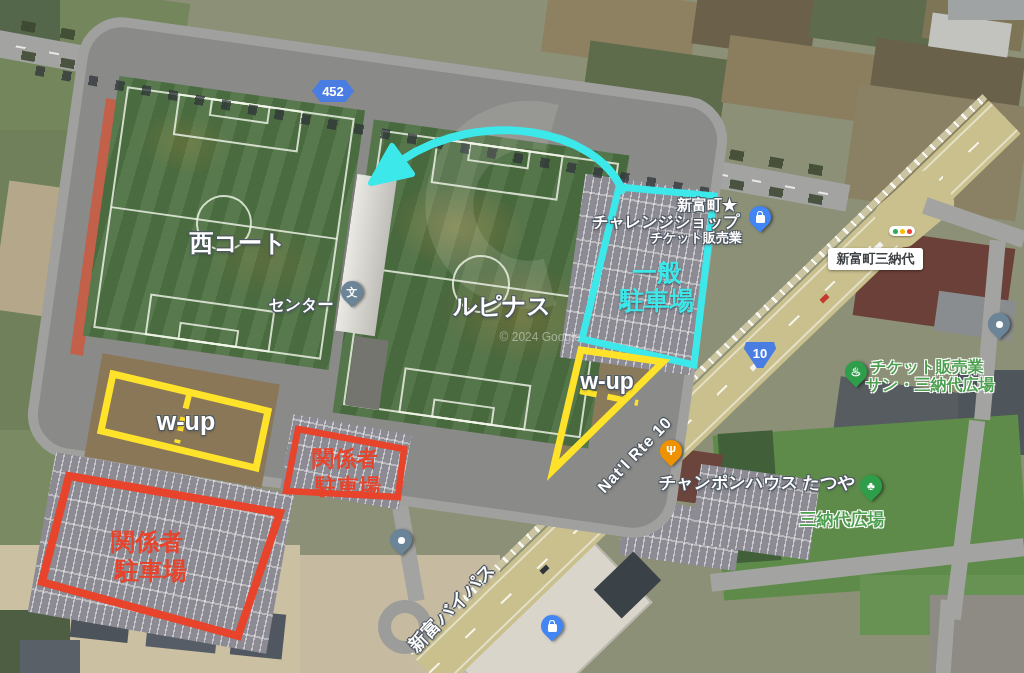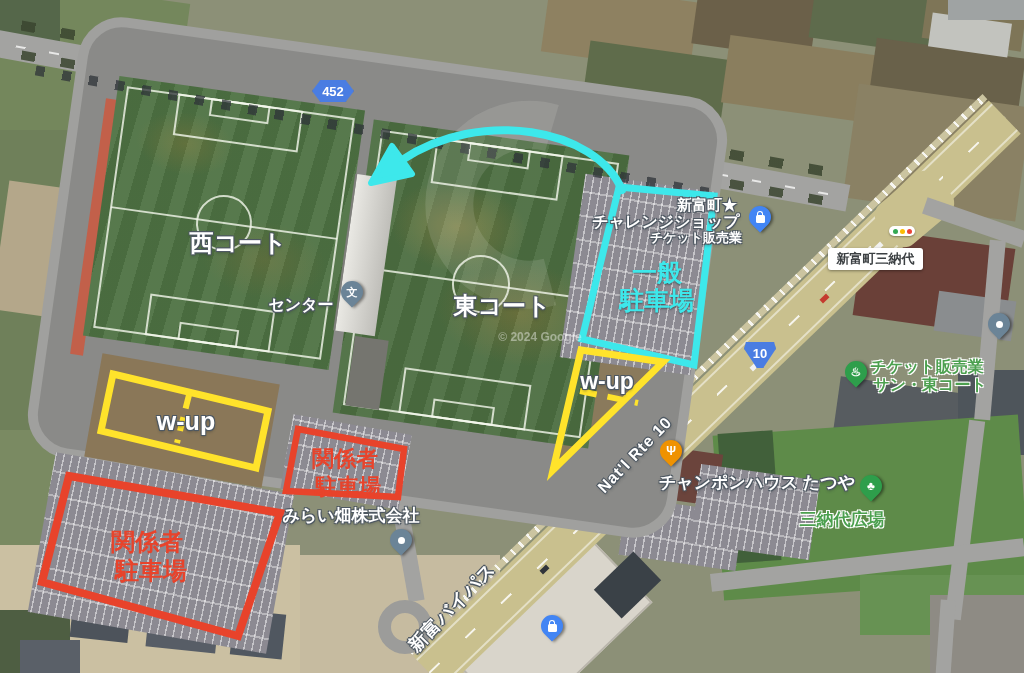--- a/index.html
+++ b/index.html
@@ -3,21 +3,21 @@
 <meta charset="utf-8">
 <style>
   html,body{margin:0;padding:0;background:#222}
   .map{position:relative;width:1024px;height:673px;overflow:hidden;background:#8C9077;font-family:"Liberation Sans",sans-serif}
   .abs{position:absolute}
   .lbl{position:absolute;transform:translate(-50%,-50%);font-weight:bold;white-space:nowrap;z-index:8}
   .halo{color:#fff;text-shadow:-1px -1px 0 #4E5862,1px -1px 0 #4E5862,-1px 1px 0 #4E5862,1px 1px 0 #4E5862,0 2px 3px rgba(40,48,56,.45)}
   .greenlbl{color:#4CA04F;text-shadow:-1px -1px 0 #fff,1px -1px 0 #fff,-1px 1px 0 #fff,1px 1px 0 #fff}
   .cyanlbl{color:#3DE8EB;text-shadow:0 1px 2px rgba(20,30,35,.55);z-index:9}
   .redlbl{color:#E8432B;z-index:9}
-  .wm{color:rgba(255,255,255,.42);font-weight:bold;text-shadow:none}
+  .wm{color:rgba(255,255,255,.42);font-weight:normal;text-shadow:none}
   .stripes{background:
     repeating-linear-gradient(92deg, rgba(255,255,255,.5) 0 1.4px, transparent 1.4px 8px),
     repeating-linear-gradient(2deg, transparent 0 22px, rgba(255,255,255,.38) 22px 24px),
     #8C8A92}
   .pm{position:absolute;left:0;top:0;width:100%;height:100%}
   .badge{position:absolute;z-index:6;display:flex;align-items:center;justify-content:center;color:#fff;font-weight:bold;font-size:13px;box-shadow:0 1px 2px rgba(0,0,0,.3)}
   .hex{clip-path:polygon(20% 0,80% 0,100% 50%,80% 100%,20% 100%,0 50%);background:#4A7DE2}
   .oni{background:#4A7DE2;clip-path:polygon(6% 0,94% 0,100% 26%,60% 100%,40% 100%,0 26%)}
   .oni span{margin-bottom:4px}
   .pin{position:absolute;width:22px;height:22px;border-radius:50% 50% 50% 0;transform:rotate(-45deg);box-shadow:1px 2px 3px rgba(0,0,0,.45);z-index:8}
@@ -195,32 +195,31 @@
     <polygon points="392,146 412,174 371,183" fill="#3DE8EB" stroke="#3DE8EB" stroke-width="6" stroke-linejoin="round"></polygon>
     <polygon points="113,374 268,411 256,468 101,431" fill="none" stroke="#FFE32B" stroke-width="7"></polygon>
     <line x1="189" y1="395" x2="177" y2="443" stroke="#FFE32B" stroke-width="6" stroke-dasharray="14 9"></line>
     <polygon points="581,350 663,362 553,470" fill="none" stroke="#FFE32B" stroke-width="7"></polygon>
     <line x1="580" y1="391" x2="638" y2="403" stroke="#FFE32B" stroke-width="6" stroke-dasharray="17 11"></line>
     <polygon points="298,429 404,449 398,497 286,491" fill="none" stroke="#E8432B" stroke-width="6.5"></polygon>
     <polygon points="69,476 280,513 238,636 42,582" fill="none" stroke="#E8432B" stroke-width="8"></polygon>
   </svg>
 
   <div class="lbl halo" style="left:238px;top:243px;font-size:24px">西コート</div>
-  <div class="lbl halo" style="left:502px;top:306px;font-size:24px">東コート</div>
+  <div class="lbl halo" style="left:502px;top:306px;font-size:24px">ルピナス</div>
   <div class="lbl halo" style="left:301px;top:305px;font-size:16px">センター</div>
 
   <div class="lbl halo" style="left:707px;top:205px;font-size:15px">新富町★</div>
   <div class="lbl halo" style="left:666px;top:222px;font-size:16px">チャレンジショップ</div>
   <div class="lbl halo" style="left:696px;top:238px;font-size:13px">チケット販売業</div>
 
   <div class="lbl greenlbl" style="left:927px;top:367px;font-size:16px">チケット販売業</div>
-  <div class="lbl greenlbl" style="left:930px;top:385px;font-size:16px">サン・東コート</div>
+  <div class="lbl greenlbl" style="left:930px;top:385px;font-size:16px">サン・三納代広場</div>
   <div class="lbl halo" style="left:757px;top:482px;font-size:17px">チャンポンハウス たつや</div>
   <div class="lbl greenlbl" style="left:842px;top:519px;font-size:17px">三納代広場</div>
-  <div class="lbl halo" style="left:351px;top:515px;font-size:17px">みらい畑株式会社</div>
 
   <div class="lbl halo" style="left:635px;top:455px;font-size:16px;letter-spacing:1px;transform:translate(-50%,-50%) rotate(-46deg)">Nat'l Rte 10</div>
   <div class="lbl halo" style="left:452px;top:607px;font-size:18px;letter-spacing:1px;transform:translate(-50%,-50%) rotate(-46deg)">新富バイパス</div>
 
   <div class="lbl wm" style="left:540px;top:337px;font-size:12px">© 2024 Google</div>
 
   <div class="lbl cyanlbl" style="left:657px;top:272px;font-size:25px">一般</div>
   <div class="lbl cyanlbl" style="left:657px;top:300px;font-size:25px">駐車場</div>
   <div class="lbl halo" style="left:186px;top:421px;font-size:25px">w-up</div>
   <div class="lbl halo" style="left:607px;top:381px;font-size:23px">w-up</div>

